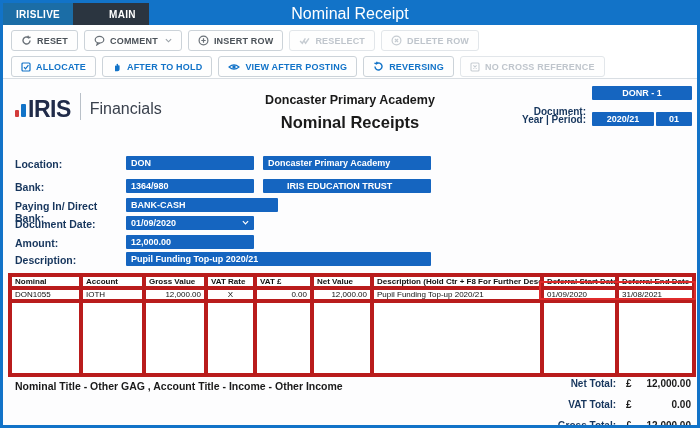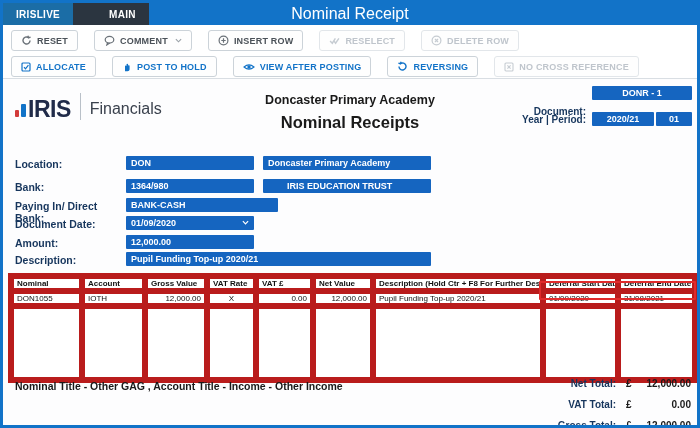--- a/index.html
+++ b/index.html
@@ -22,21 +22,21 @@
   .titlebar-title{
     position:absolute; left:0; right:0; top:0; bottom:0;
     display:flex; align-items:center; justify-content:center;
     color:#fff; font-size:16px; font-weight:normal; pointer-events:none;
   }
   
   .toolbar{
     background:#fff; padding:5px 8px 4px 8px; border-bottom:1px solid #d9dee3;
     display:flex; flex-direction:column; gap:5px; height:54px;
   }
-  .toolbar-row{ display:flex; gap:16px; }
+  .toolbar-row{ display:flex; gap:6px; }
   .tbtn{
     display:inline-flex; align-items:center; gap:5px;
     border:1px solid #ccd3d9; border-radius:3px; background:#fefefe;
     padding:2px 9px; height:21px; font-family:inherit;
     font-size:9px; font-weight:bold; letter-spacing:.2px;
     color:#4a5158; cursor:pointer; white-space:nowrap;
   }
   .tbtn .ticon{ display:inline-flex; color:#6a7178; }
   .tbtn.blue{ color:#1273c8; }
   .tbtn.blue .ticon{ color:#1273c8; }
@@ -64,21 +64,21 @@
     padding:0 5px; overflow:hidden; white-space:nowrap; border-radius:1px;
   }
   .bluefield.center{ justify-content:center; }
   .bluefield .chevwhite{ position:absolute; right:5px; top:4px; color:#fff; display:inline-flex; }
   
   .form-label{ position:absolute; left:12px; width:110px; font-size:10.5px; font-weight:bold; color:#17365d; }
   
   .grid{ position:absolute; left:5px; top:194px; width:684px; height:98px;
     border-collapse:collapse; table-layout:fixed; background:#fff; }
   .grid th,.grid td{
-    border:6px solid #b91c1c; font-size:8px; padding:0 3px;
+    border:4px solid #b91c1c; font-size:8px; padding:0 3px;
     overflow:hidden; white-space:nowrap; vertical-align:top;
   }
   .grid thead th{ font-weight:bold; height:11px; text-align:left; color:#111; }
   .grid .datarow td{ height:12px; color:#111; }
   .grid .filler td{ height:74px; border-top:none; }
   .al{ text-align:left; } .ar{ text-align:right; } .ac{ text-align:center; }
   .redbox{
     position:absolute; left:536px; top:202px; width:157px; height:19px;
     border:2px solid #e02b2b; border-radius:1px; z-index:5; pointer-events:none;
   }
@@ -164,21 +164,21 @@
             </svg>
         </span>
         <span>ALLOCATE</span>
       </button>
       <button class="tbtn blue">
         <span class="ticon">
           <svg width="10" height="10" viewBox="0 0 10 10">
               <path fill="currentColor" d="M3 9.2V4.2a.8.8 0 0 1 1.5-.3V2.6a.8.8 0 0 1 1.6 0v1a.8.8 0 0 1 1.5.4v3.2c0 1.2-.9 2-2.1 2z"></path>
             </svg>
         </span>
-        <span>POST TO HOLD</span>
+        <span>AFTER TO HOLD</span>
       </button>
       <button class="tbtn blue">
         <span class="ticon">
           <svg width="12" height="10" viewBox="0 0 12 10" fill="none" stroke="currentColor" stroke-width="1.1">
               <path d="M1 5Q6 .8 11 5 6 9.2 1 5z"></path>
               <circle cx="6" cy="5" r="1.7" fill="currentColor" stroke="none"></circle>
             </svg>
         </span>
         <span>VIEW AFTER POSTING</span>
       </button>

